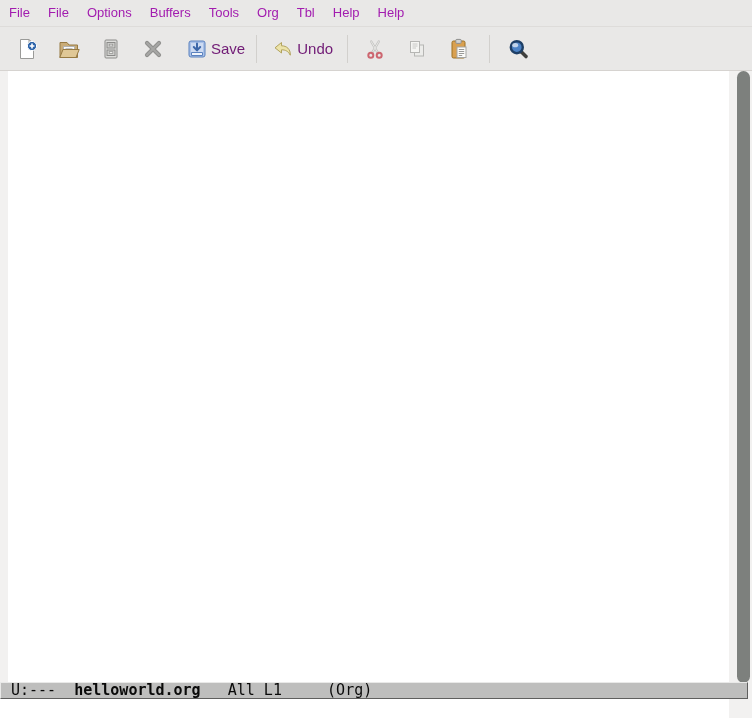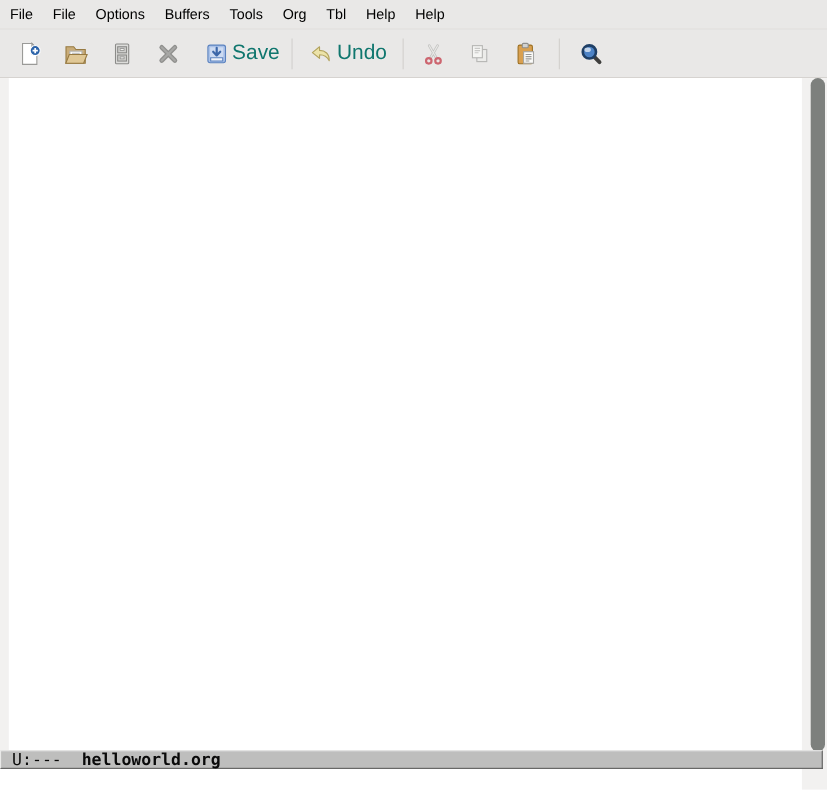--- a/index.html
+++ b/index.html
@@ -4,32 +4,32 @@
 <style>
   * { margin:0; padding:0; box-sizing:border-box; }
   html,body { width:752px; height:718px; overflow:hidden; background:#ffffff;
               font-family:"Liberation Sans", sans-serif; }
   .frame { position:relative; width:752px; height:718px; background:#ffffff; }
 
   
   .menubar { position:absolute; top:0; left:0; width:752px; height:27px;
              background:#e9e8e7; border-bottom:1px solid #dedcda;
              display:flex; align-items:center; }
-  .menu-item { padding:0 9px; font-size:13px; color:#000000; line-height:26px;
+  .menu-item { padding:0 9px; font-size:13px; color:#a21caf; line-height:26px;
                cursor:default; }
 
   
   .toolbar { position:absolute; top:27px; left:0; width:752px; height:44px;
              background:#e9e8e7; border-bottom:1px solid #d6d3d0;
              display:flex; align-items:center; }
   .tbtn { height:36px; display:flex; align-items:center; justify-content:center;
           border-radius:3px; }
   .tbtn svg { display:block; }
   .tbtn.icon-only { width:42px; }
-  .tbtn .tlabel { font-size:19px; color:#0f766e; margin-left:2px; white-space:pre; }
+  .tbtn .tlabel { font-size:15px; color:#701a75; margin-left:2px; white-space:pre; }
   .b1 { margin-left:6px; } .b5 { padding:0 8px 0 11px; margin-left:0; }
   .b6 { padding:0 6px 0 14px; margin-left:0;align-items:center; }
   .b7 { margin-left:6px; } .b10 { margin-left:7px; }
   .tsep { width:1px; height:28px; background:#d2d0cd; flex:none; }
   .sep1 { margin-left:3px; } .sep2 { margin-left:8px; } .sep3 { margin-left:9px; }
 
   
   .buffer-row { position:absolute; top:71px; left:0; width:752px; height:611px;
                 background:#ffffff; }
   .fringe-left { position:absolute; top:0; left:0; width:8px; height:611px;
@@ -198,19 +198,20 @@
     <div class="buffer-text"></div>
   </div>
 
   <div class="scroll-col">
     <div class="scroll-thumb"></div>
   </div>
 
   <div class="modeline">
     <span class="ml-prefix">U:---  </span>
       <span class="ml-name">helloworld.org</span>
+      <span class="ml-suffix">   All L1     (Org)</span>
   </div>
 
   <div class="echo">
     <span>(New file)</span>
   </div>
 
 </div>
 
 </body></html>

